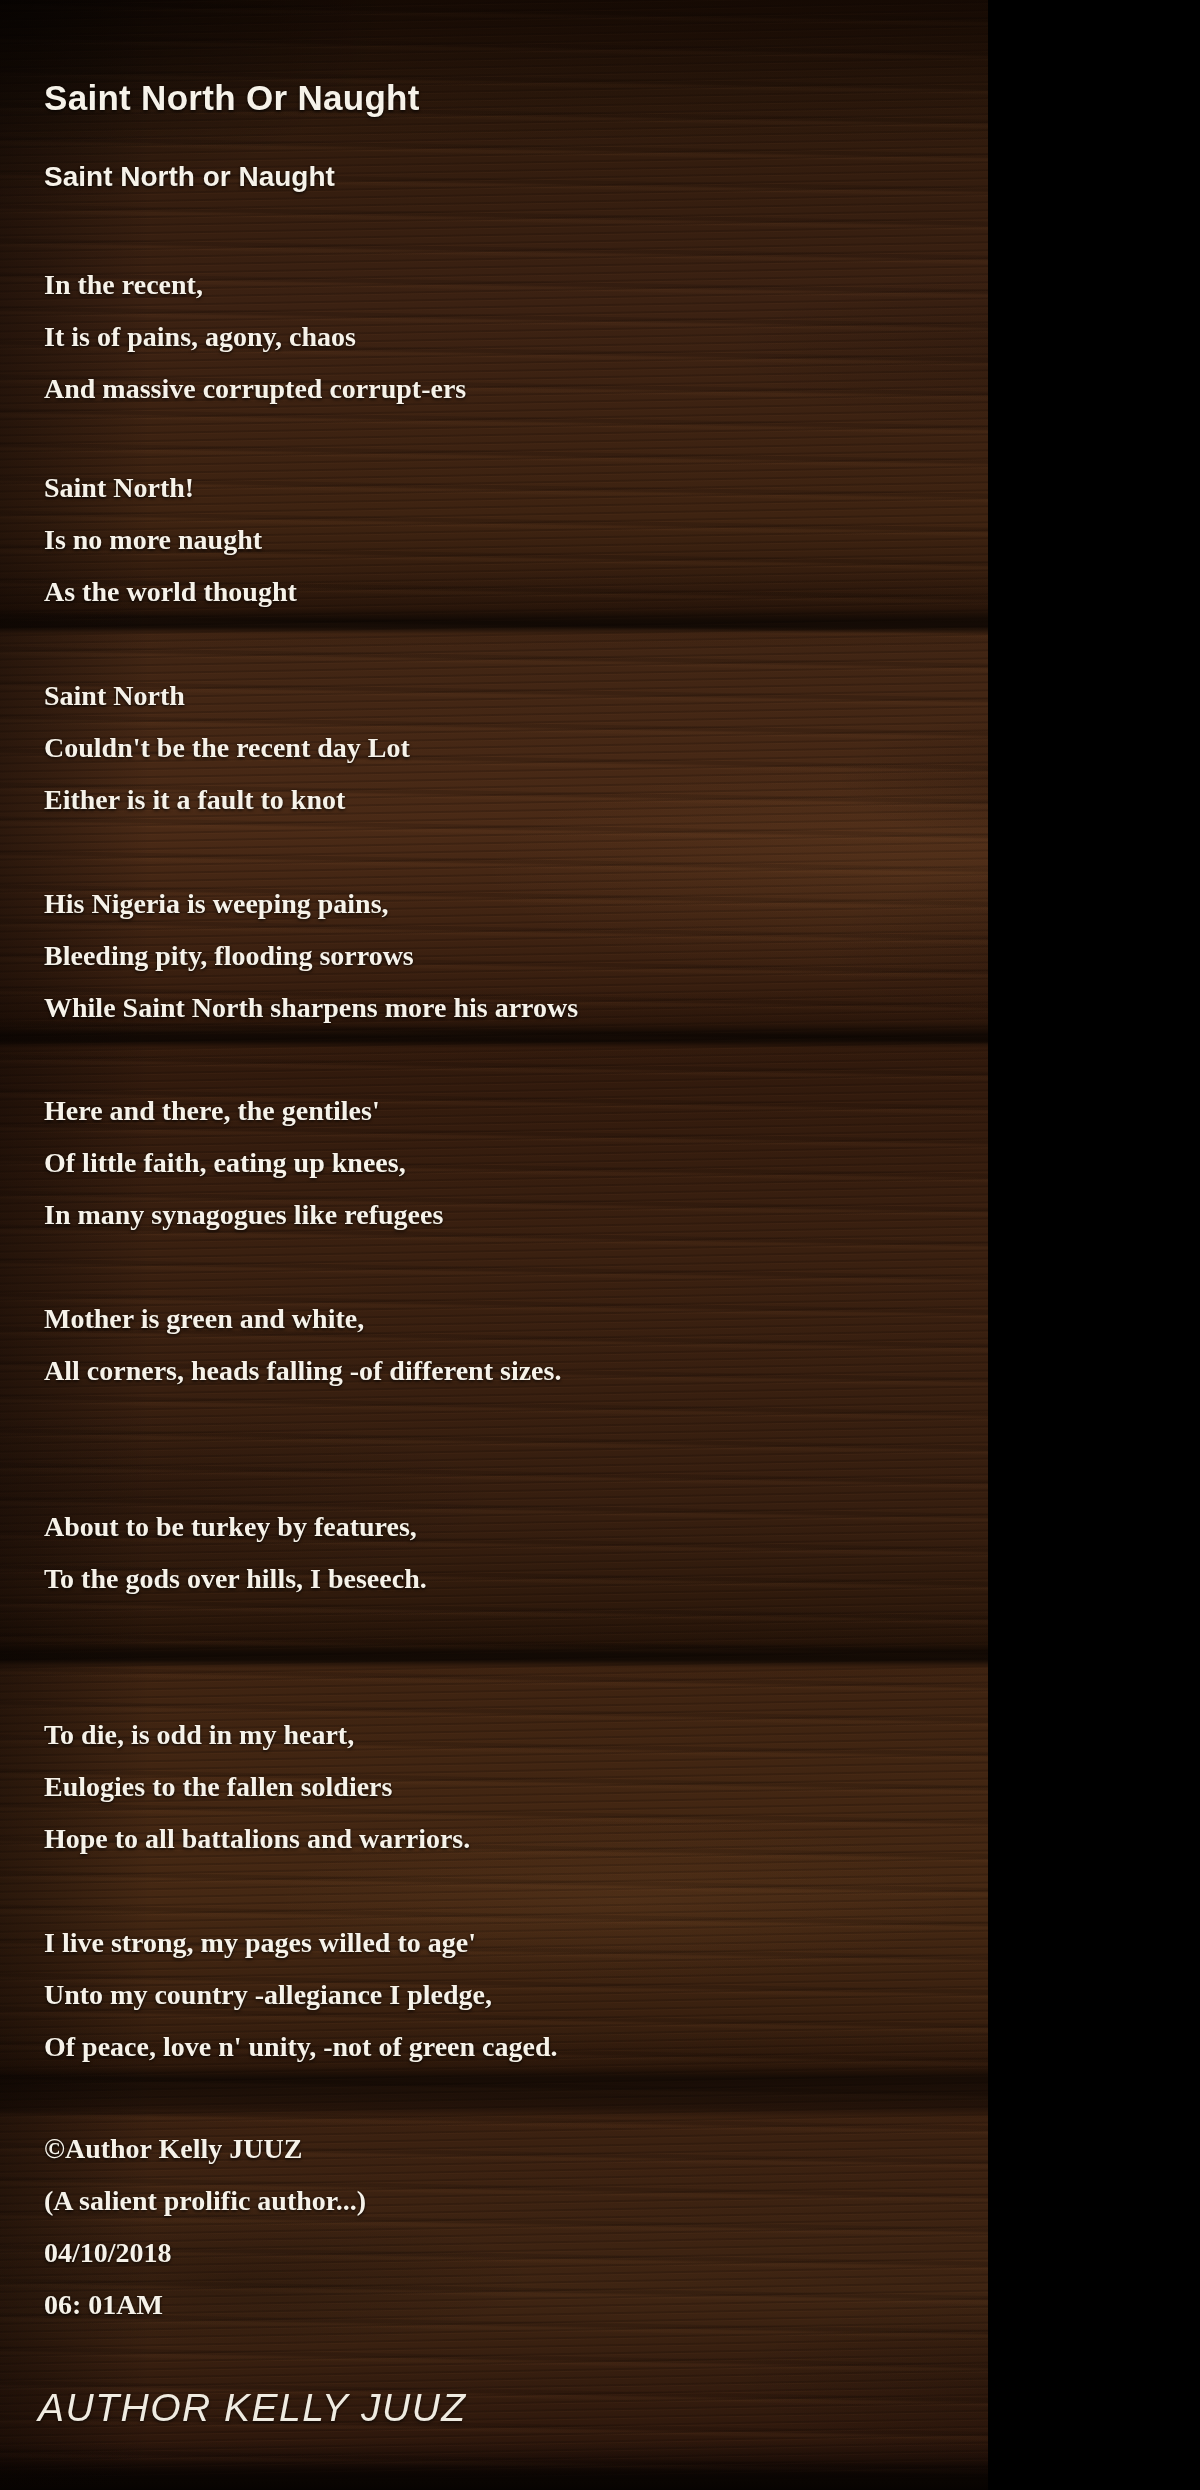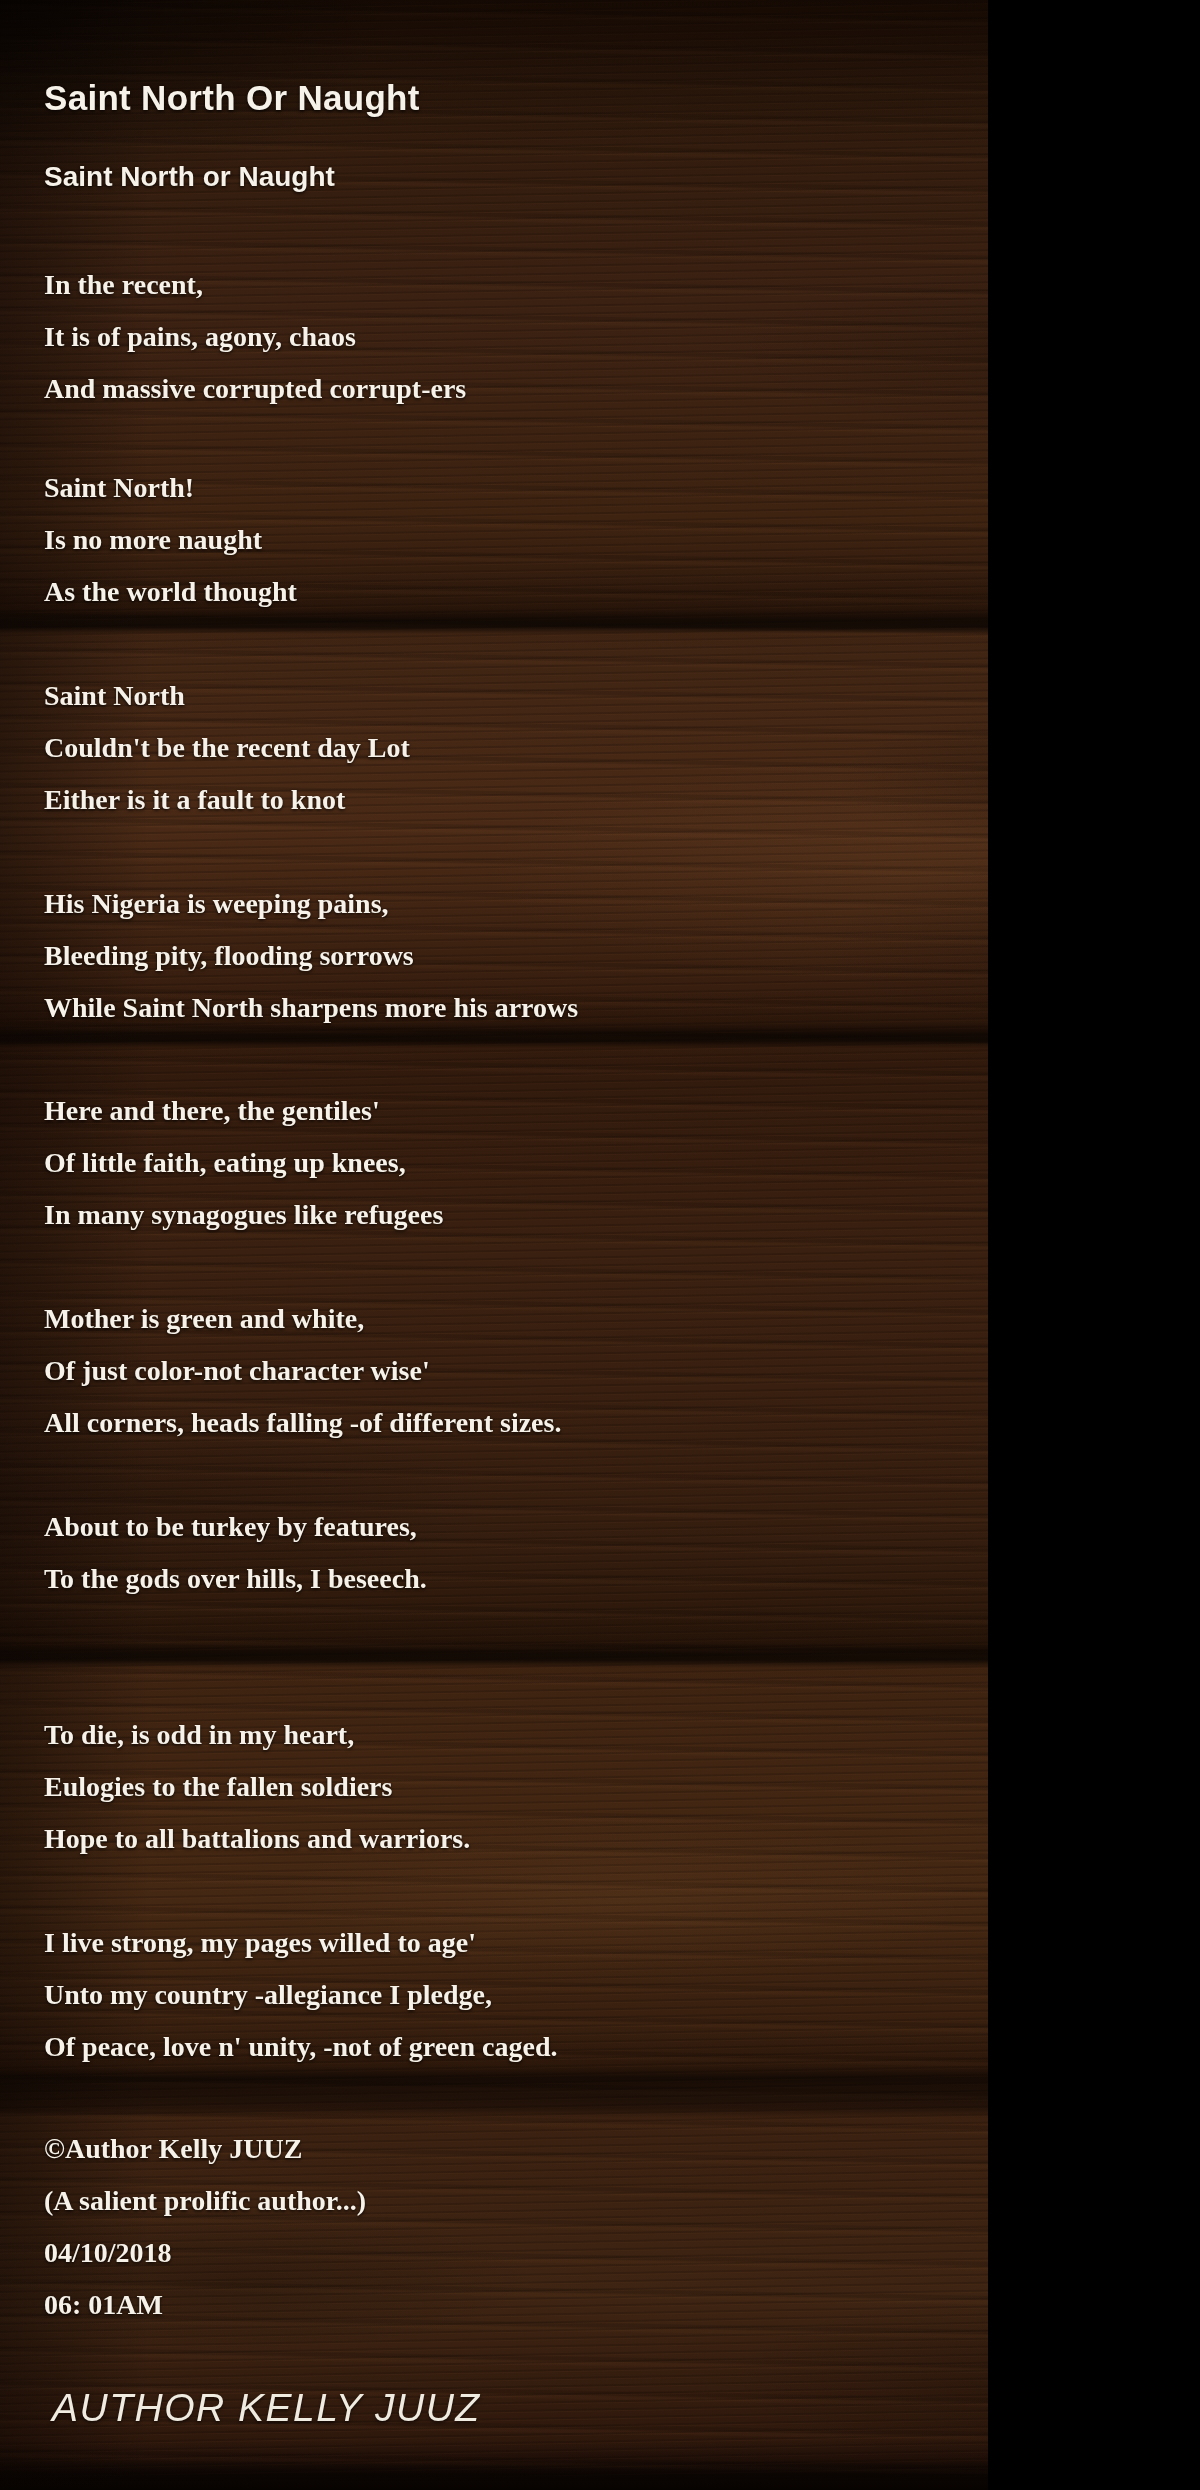--- a/index.html
+++ b/index.html
@@ -90,21 +90,21 @@
     display: block;
     font-size: 28px;
     line-height: 52px;
     height: 52px;
     white-space: nowrap;
     text-shadow: 0 2px 3px rgba(0,0,0,0.55), 0 0 2px rgba(0,0,0,0.35);
   }
 
   .signature {
     position: absolute;
-    left: 52px;
+    left: 38px;
     top: 2384px;
     font-size: 39px;
     line-height: 48px;
     font-style: italic;
     font-weight: 400;
     letter-spacing: 1.5px;
     color: #efebe1;
     white-space: nowrap;
     text-shadow: 0 2px 3px rgba(0,0,0,0.5);
   }
@@ -144,21 +144,20 @@
     </div>
 
     <div class="stanza" style="top:1085px">
       <span class="poem-line">Here and there, the gentiles'</span>
       <span class="poem-line">Of little faith, eating up knees,</span>
       <span class="poem-line">In many synagogues like refugees</span>
     </div>
 
     <div class="stanza" style="top:1293px">
       <span class="poem-line">Mother is green and white,</span>
-      <span class="poem-line">Of just color-not character wise'</span>
       <span class="poem-line">All corners, heads falling -of different sizes.</span>
     </div>
 
     <div class="stanza" style="top:1501px">
       <span class="poem-line">About to be turkey by features,</span>
       <span class="poem-line">To the gods over hills, I beseech.</span>
     </div>
 
     <div class="stanza" style="top:1709px">
       <span class="poem-line">To die, is odd in my heart,</span>

